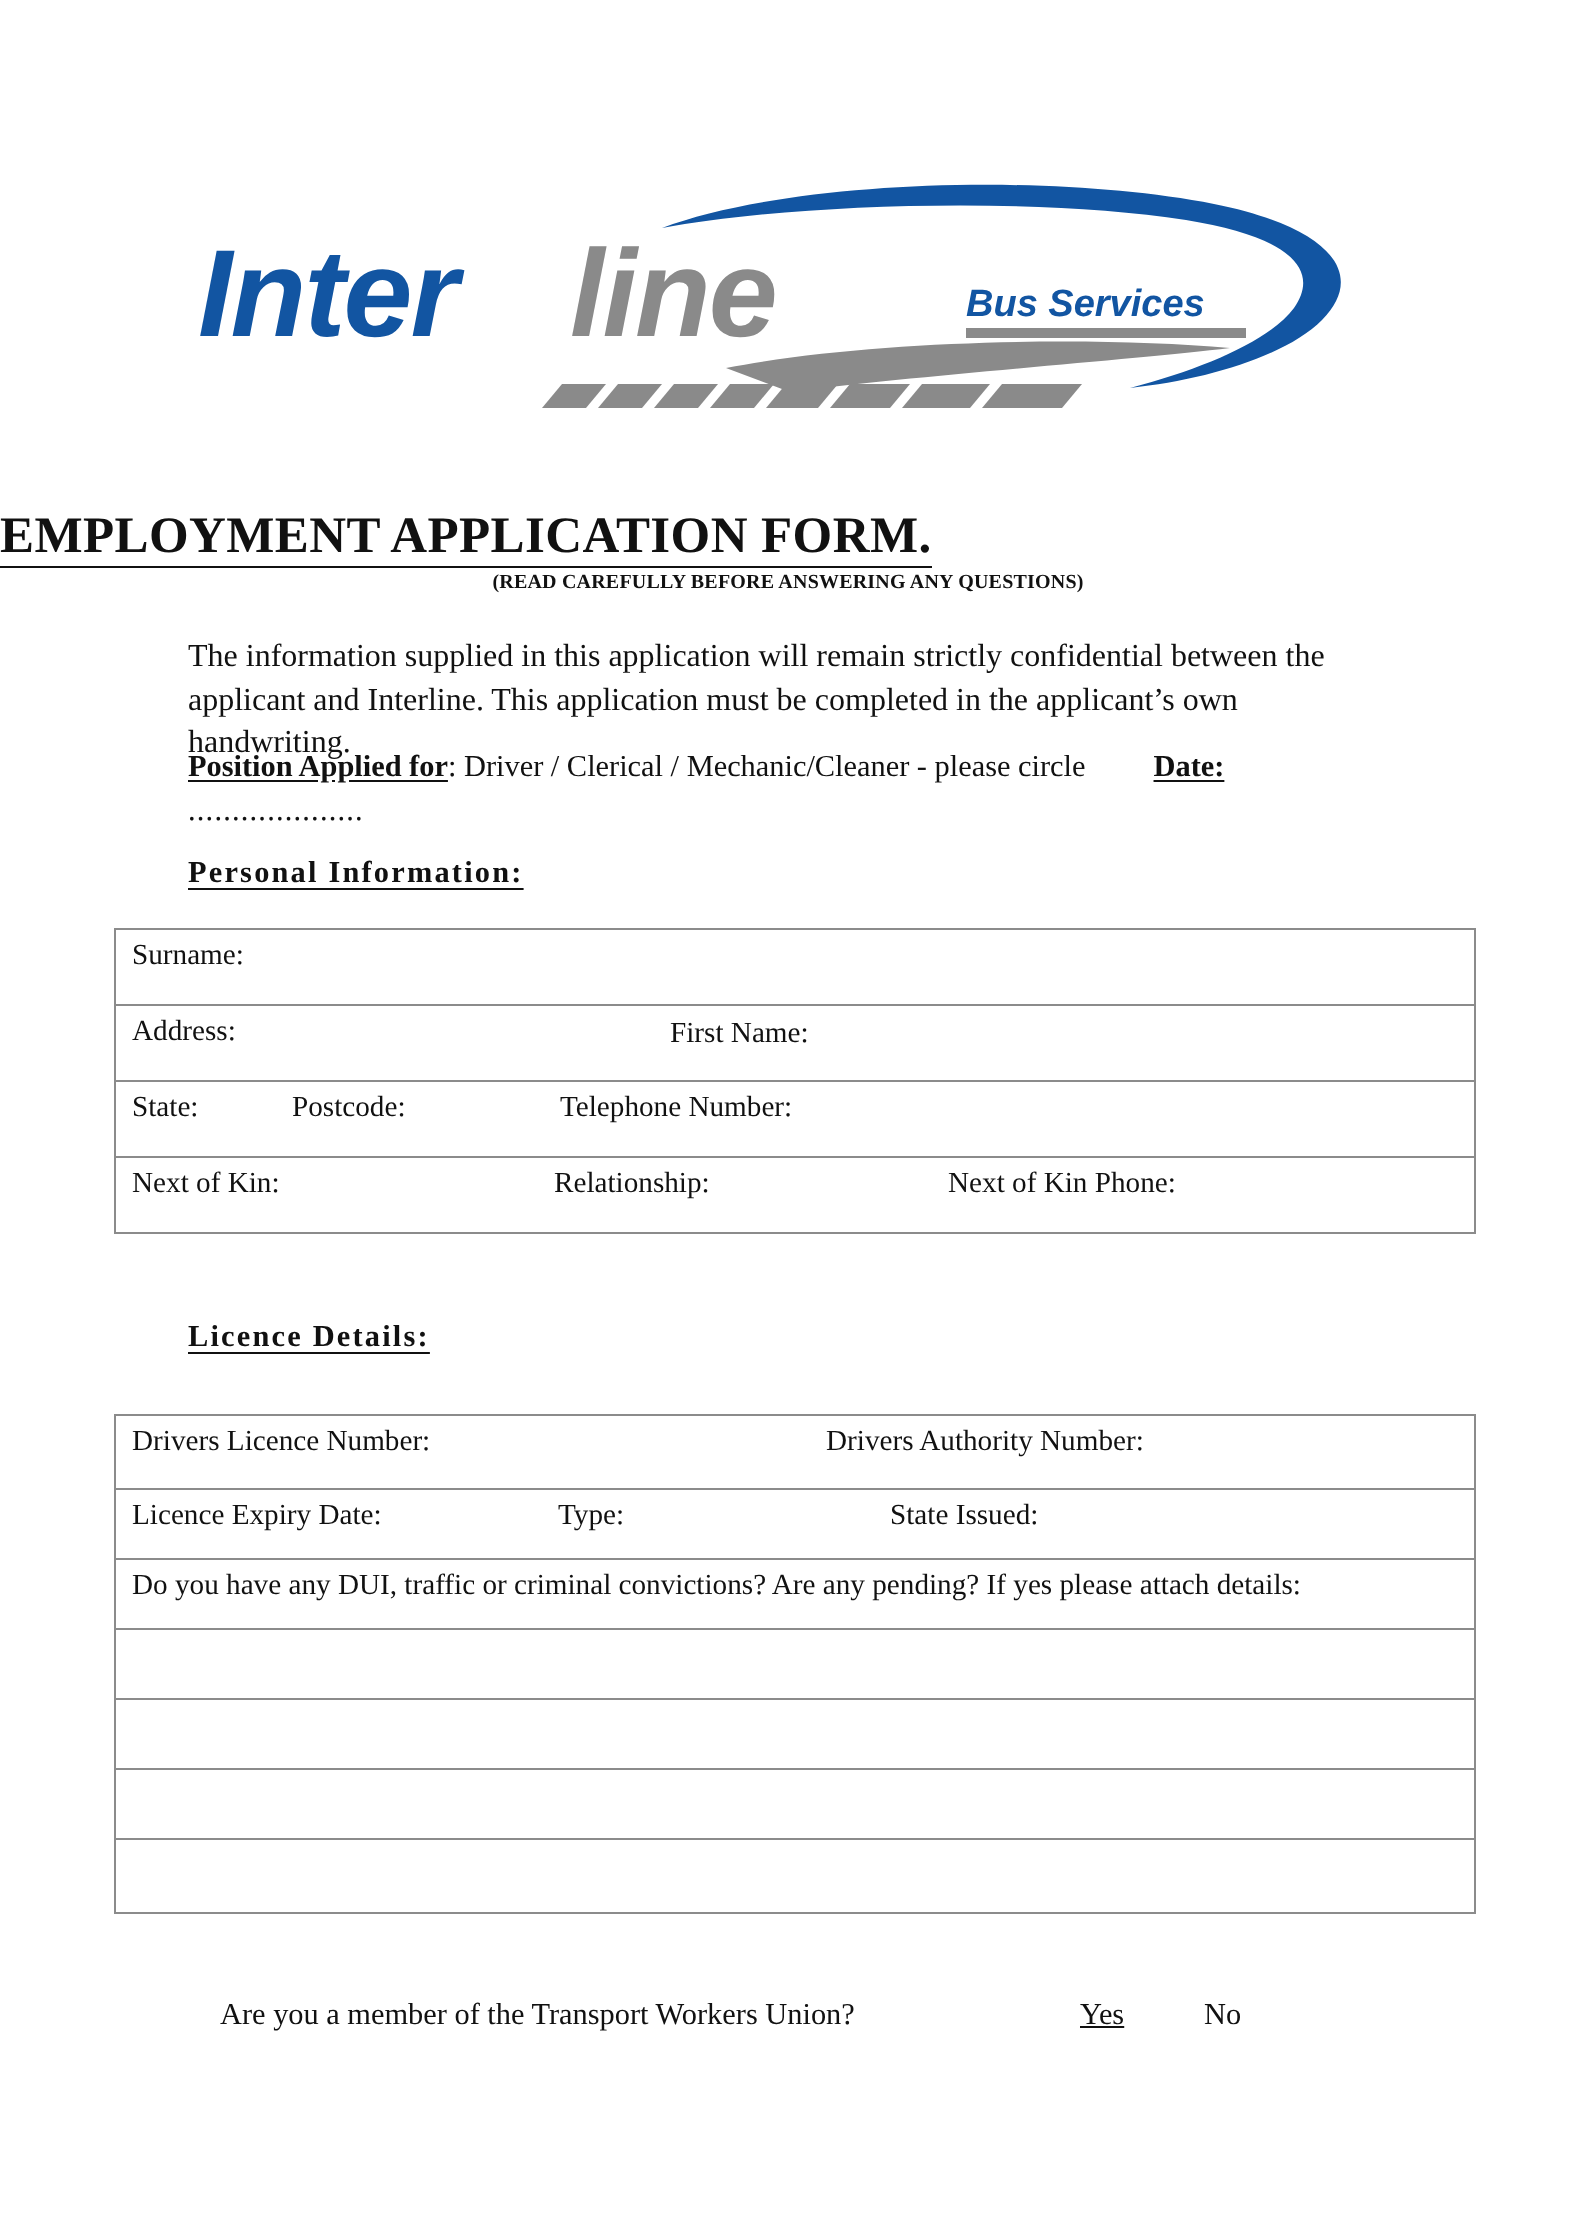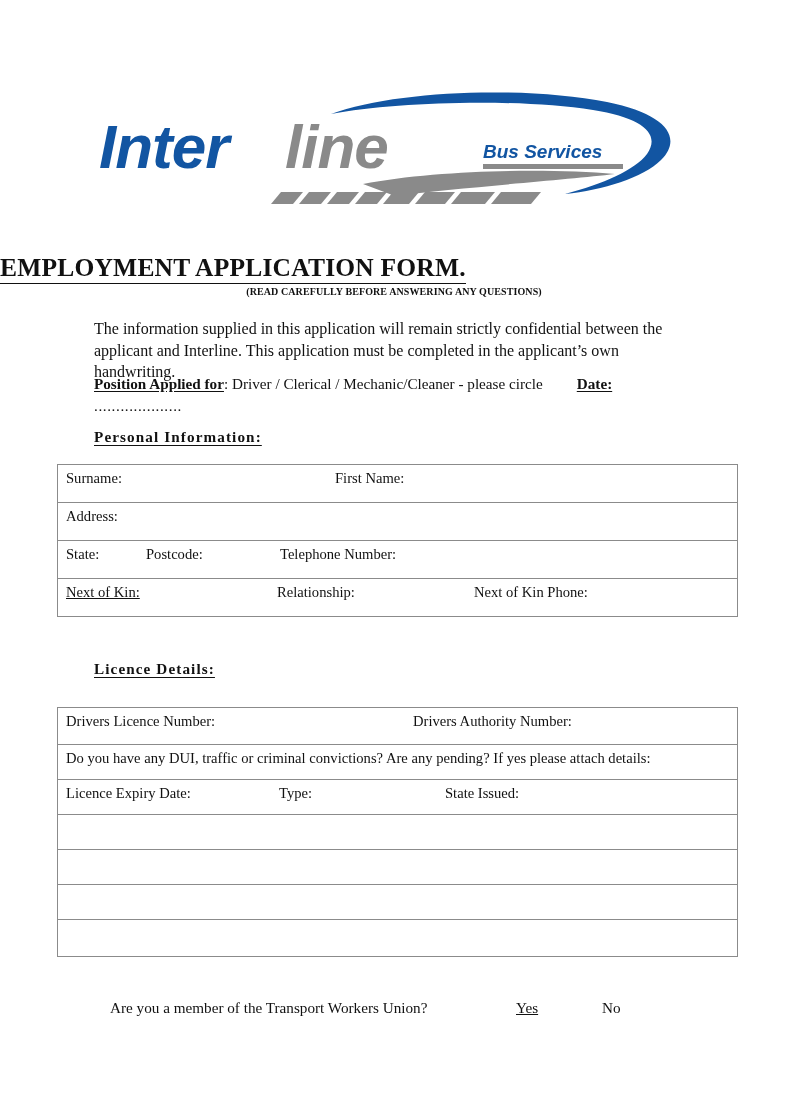--- a/index.html
+++ b/index.html
@@ -133,21 +133,21 @@
 
   
   .union-row {
     position: absolute;
     left: 94px;
     top: 999px;
     width: 620px;
     font-size: 15.2px;
   }
   .union-q { position: absolute; left: 16px; top: 0; white-space: nowrap; }
-  .union-yes { position: absolute; left: 422px; top: 0; text-decoration: underline; }
+  .union-yes { position: absolute; left: 446px; top: 0; text-decoration: underline; }
   .union-no  { position: absolute; left: 508px; top: 0; }
 </style>
 </head>
 <body>
 
 <div class="logo-block">
   <svg class="logo-svg" viewBox="0 0 592 112">
 
     <path d="M236 22 C300 -2 430 -6 512 10 C572 22 588 46 566 68 C548 86 508 98 470 102
              C508 92 540 78 552 62 C566 42 548 26 498 18 C420 6 300 10 236 22 Z" fill="#1255A2"></path>
@@ -183,21 +183,21 @@
 </div>
 
 <div class="section-heading" id="heading-personal">Personal Information:</div>
 
 <table class="form-table" id="table-personal">
   <tbody>
     <tr class="row-h-38">
         <td>
           <div class="cellwrap">
             <span class="lbl" style="left: 8px;">Surname:</span>
-            <span class="lbl" style="left: 277px;">First Name:</span>
+            <span class="lbl" style="left: 277px; margin-top: 39px;">First Name:</span>
           </div>
         </td>
       </tr>
     <tr class="row-h-38">
         <td>
           <div class="cellwrap">
             <span class="lbl" style="left: 8px;">Address:</span>
           </div>
         </td>
       </tr>
@@ -206,21 +206,21 @@
           <div class="cellwrap">
             <span class="lbl" style="left: 8px;">State:</span>
             <span class="lbl" style="left: 88px;">Postcode:</span>
             <span class="lbl" style="left: 222px;">Telephone Number:</span>
           </div>
         </td>
       </tr>
     <tr class="row-h-38">
         <td>
           <div class="cellwrap">
-            <span class="lbl" style="left: 8px; text-decoration: underline;">Next of Kin:</span>
+            <span class="lbl" style="left: 8px;">Next of Kin:</span>
             <span class="lbl" style="left: 219px;">Relationship:</span>
             <span class="lbl" style="left: 416px;">Next of Kin Phone:</span>
           </div>
         </td>
       </tr>
   </tbody>
 </table>
 
 <div class="section-heading" id="heading-licence">Licence Details:</div>
 
@@ -230,30 +230,30 @@
         <td>
           <div class="cellwrap">
             <span class="lbl" style="left: 8px;">Drivers Licence Number:</span>
             <span class="lbl" style="left: 355px;">Drivers Authority Number:</span>
           </div>
         </td>
       </tr>
     <tr class="row-h-35">
         <td>
           <div class="cellwrap">
-            <span class="lbl" style="left: 8px;">Do you have any DUI, traffic or criminal convictions? Are any pending? If yes please attach details:</span>
-          </div>
-        </td>
-      </tr>
-    <tr class="row-h-35">
-        <td>
-          <div class="cellwrap">
             <span class="lbl" style="left: 8px;">Licence Expiry Date:</span>
             <span class="lbl" style="left: 221px;">Type:</span>
             <span class="lbl" style="left: 387px;">State Issued:</span>
+          </div>
+        </td>
+      </tr>
+    <tr class="row-h-35">
+        <td>
+          <div class="cellwrap">
+            <span class="lbl" style="left: 8px;">Do you have any DUI, traffic or criminal convictions? Are any pending? If yes please attach details:</span>
           </div>
         </td>
       </tr>
     <tr class="row-h-35">
         <td>
           <div class="cellwrap"></div>
         </td>
       </tr>
     <tr class="row-h-35">
         <td>

